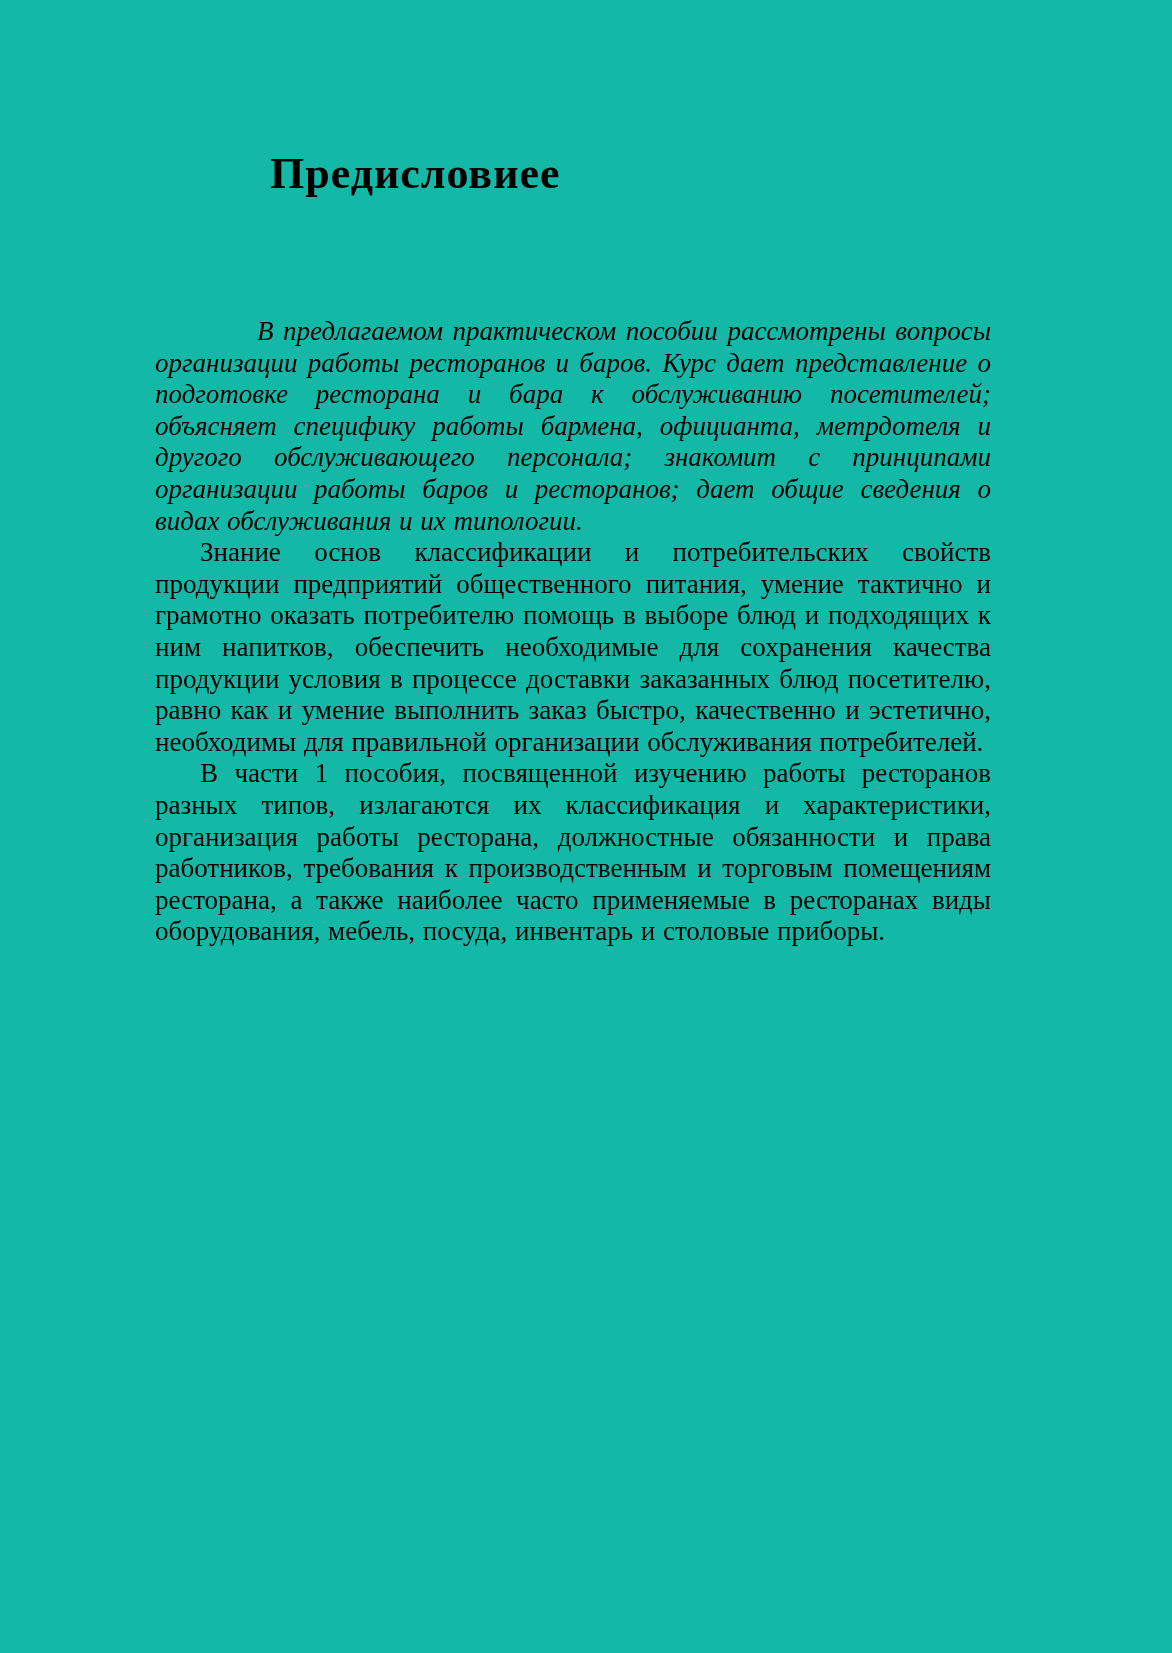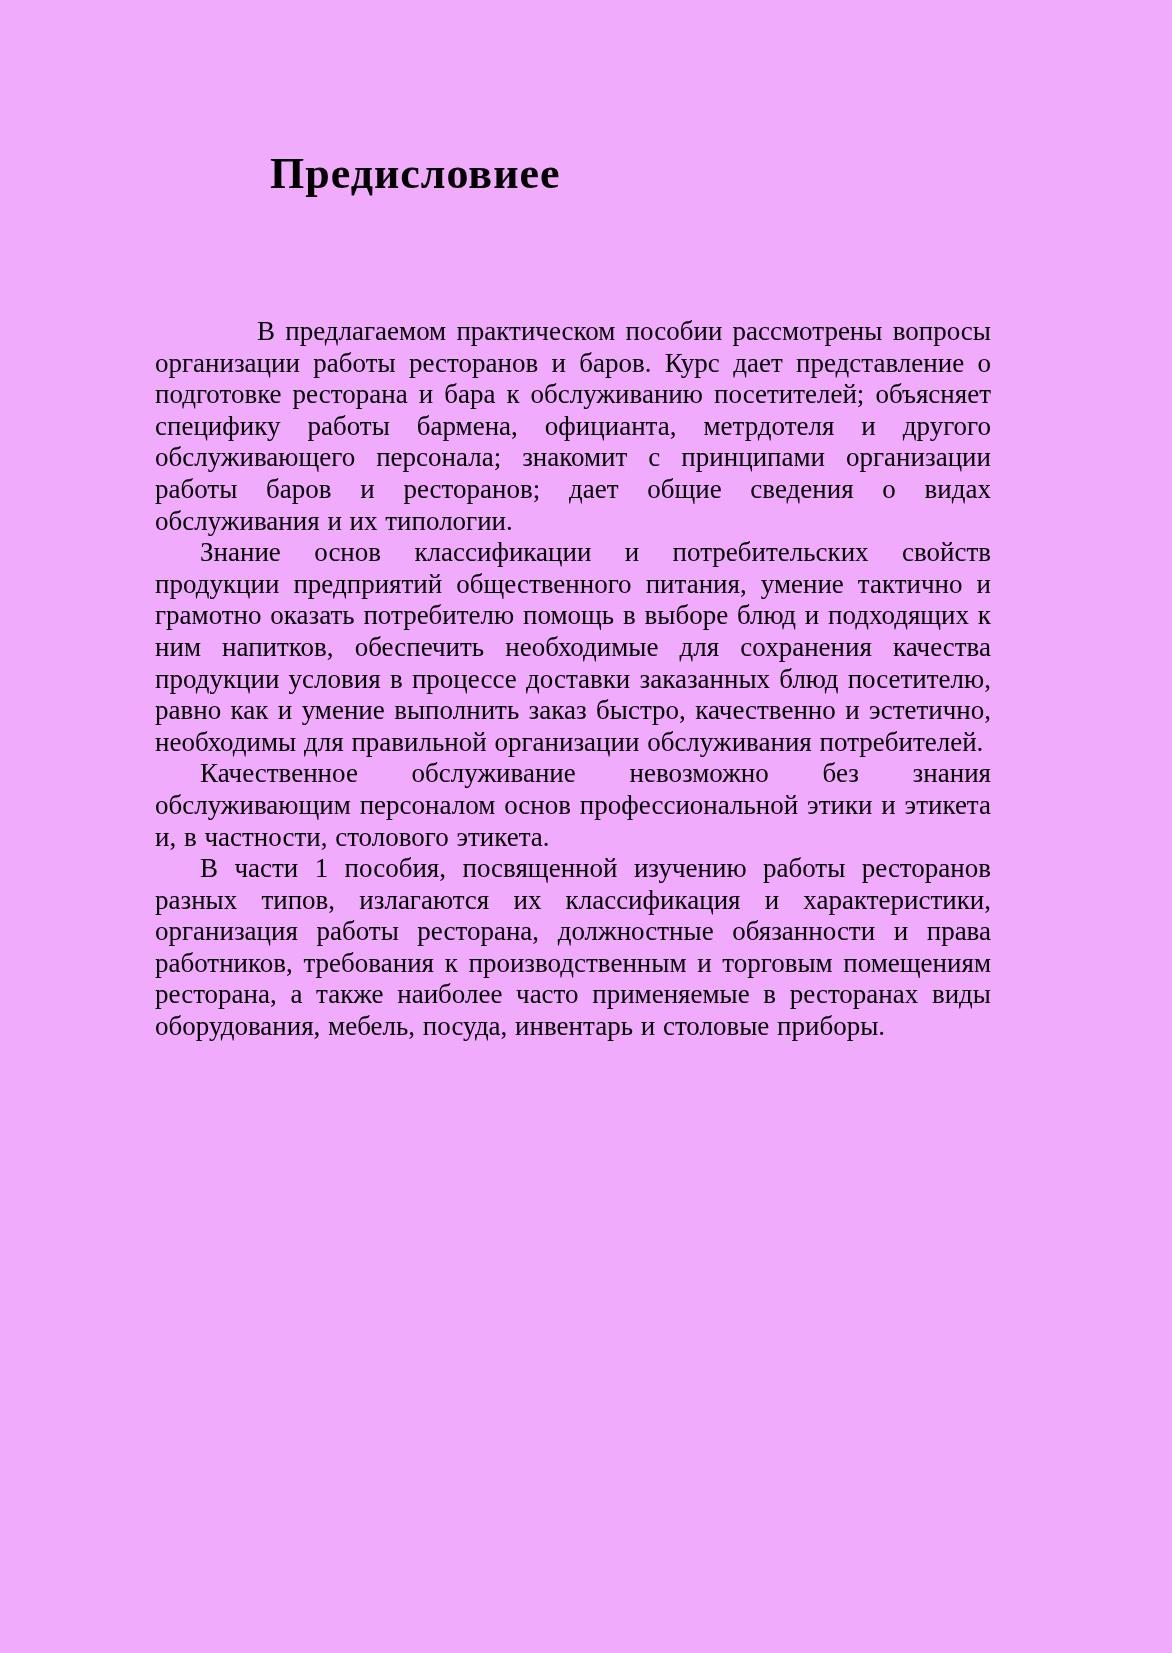--- a/index.html
+++ b/index.html
@@ -4,21 +4,21 @@
 <style>
   html, body {
     margin: 0;
     padding: 0;
     background: #ffffff;
   }
   .page {
     position: relative;
     width: 1172px;
     height: 1653px;
-    background: #f0abfc;
+    background: #14b8a6;
     color: #000000;
     font-family: "Liberation Serif", "DejaVu Serif", serif;
     overflow: hidden;
   }
   .title {
     position: absolute;
     left: 270px;
     top: 148px;
     margin: 0;
     font-size: 44px;
@@ -37,27 +37,27 @@
     text-align: justify;
     color: #000000;
   }
   .para {
     margin: 0;
     text-indent: 45px;
     word-spacing: 1px;
   }
   .para.first {
     text-indent: 102px;
+    font-style: italic;
   }
 </style>
 </head>
 <body>
 
 <div class="page">
   <h1 class="title">Предисловиее</h1>
 
   <div class="content">
     <p class="para first">В предлагаемом практическом пособии рассмотрены вопросы организации работы ресторанов и баров. Курс дает представление о подготовке ресторана и бара к обслуживанию посетителей; объясняет специфику работы бармена, официанта, метрдотеля и другого обслуживающего персонала; знакомит с принципами организации работы баров и ресторанов; дает общие сведения о видах обслуживания и их типологии.</p>
     <p class="para">Знание основ классификации и потребительских свойств продукции предприятий общественного питания, умение тактично и грамотно оказать потребителю помощь в выборе блюд и подходящих к ним напитков, обеспечить необходимые для сохранения качества продукции условия в процессе доставки заказанных блюд посетителю, равно как и умение выполнить заказ быстро, качественно и эстетично, необходимы для правильной организации обслуживания потребителей.</p>
-    <p class="para">Качественное обслуживание невозможно без знания обслуживающим персоналом основ профессиональной этики и этикета и, в частности, столового этикета.</p>
     <p class="para">В части 1 пособия, посвященной изучению работы ресторанов разных типов, излагаются их классификация и характеристики, организация работы ресторана, должностные обязанности и права работников, требования к производственным и торговым помещениям ресторана, а также наиболее часто применяемые в ресторанах виды оборудования, мебель, посуда, инвентарь и столовые приборы.</p>
   </div>
 </div>
 
 </body></html>

